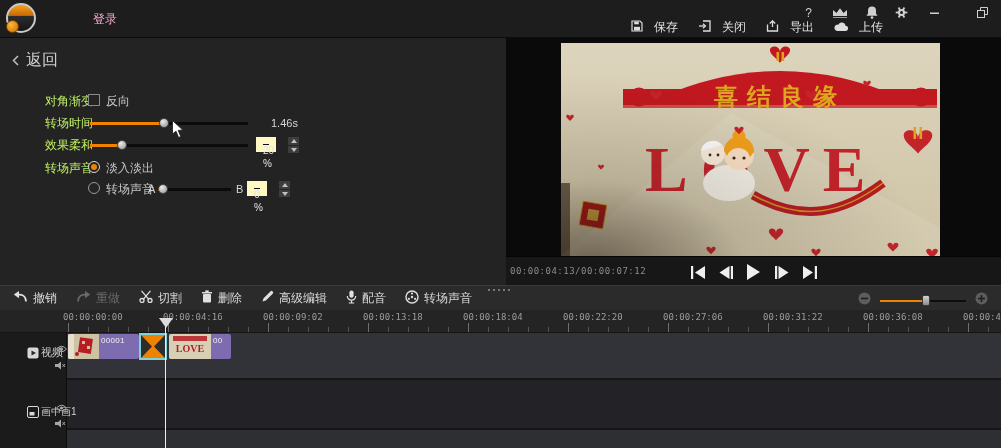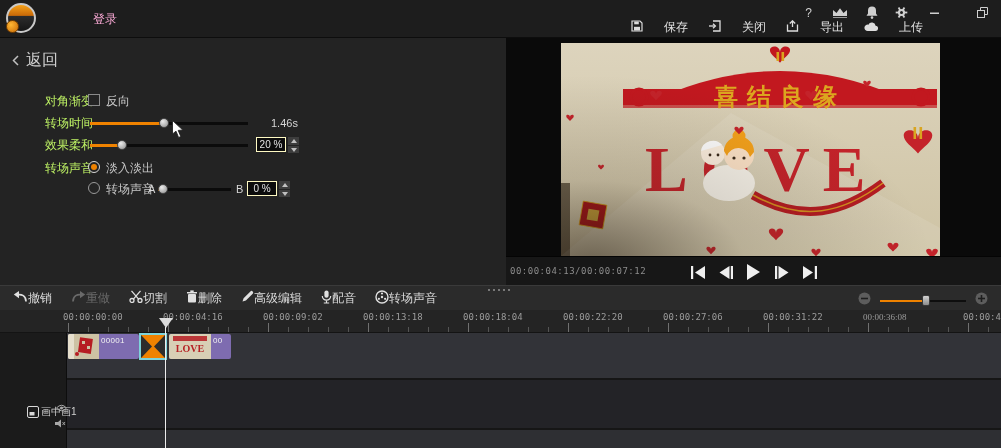--- a/index.html
+++ b/index.html
@@ -12,59 +12,59 @@
   .logo{position:absolute;left:6px;top:3px;width:30px;height:30px;border-radius:50%;
         background:linear-gradient(180deg,#f6a21a 0%,#c96a08 40%,#2c2c2c 44%,#161616 100%);
         border:2px solid #c9c9c9;}
   .logo::after{content:"";position:absolute;left:-2px;bottom:-2px;width:11px;height:11px;border-radius:50%;
         background:radial-gradient(circle at 35% 35%,#ffb733,#c96a06);border:1px solid #7a4200;}
   .login{position:absolute;left:45px;top:11px;font-size:12px;color:#f9a8d4;margin-left:48px;}
   .sysrow{position:absolute;left:802px;top:5px;display:flex;align-items:center;gap:17px;height:15px;}
   .sysbtn{display:flex;align-items:center;justify-content:center;min-width:13px;color:#cfcfcf;font-size:12px;}
   .sysbtn.win{margin-left:3px;}
   .actions{position:absolute;left:631px;top:19px;display:flex;align-items:center;gap:20px;}
-  .action{display:flex;align-items:center;gap:21px;font-size:12px;color:#e2e2e2;white-space:nowrap;}
+  .action{display:flex;align-items:center;gap:11px;font-size:12px;color:#e2e2e2;white-space:nowrap;}
 
   
   .left-panel{position:absolute;left:0;top:38px;width:506px;height:247px;background:#232323;}
   .preview{position:absolute;left:506px;top:38px;right:0;height:247px;background:#0a0a0a;}
 
   .back{position:absolute;left:12px;top:12px;display:flex;align-items:center;gap:7px;font-size:16px;color:#cfcfcf;}
   .rowlabel{position:absolute;left:45px;font-size:12px;color:#bef264;line-height:14px;white-space:nowrap;}
   .optlabel{position:absolute;left:106px;font-size:12px;color:#c8c8c8;line-height:14px;white-space:nowrap;}
   .cb{position:absolute;left:88px;width:12px;height:12px;background:#242424;border:1px solid #8a8a8a;}
   .radio{position:absolute;left:88px;width:12px;height:12px;border-radius:50%;background:#242424;border:1px solid #9a9a9a;}
   .radio.sel{border-color:#d6d6d6;}
   .radio.sel::after{content:"";position:absolute;left:2px;top:2px;width:6px;height:6px;border-radius:50%;background:var(--accent);}
 
   .slider{position:absolute;height:14px;}
   .slider .trk{position:absolute;left:0;right:0;top:6px;height:3px;background:#0b0b0b;}
   .slider .fill{position:absolute;left:0;top:6px;height:3px;background:var(--accent);}
   .slider .hdl{position:absolute;top:2px;width:10px;height:10px;border-radius:50%;
                background:radial-gradient(circle at 35% 30%,#ececec,#8e8e8e);border:1px solid #474747;}
   .sval{position:absolute;font-size:11px;color:#d6d6d6;line-height:14px;}
-  .vbox{position:absolute;width:30px;height:15px;background:#0c0c0c;border:1px solid #fef9c3;
+  .vbox{position:absolute;width:20px;height:15px;background:#0c0c0c;border:7px solid #fef9c3;
         font-size:10px;color:#e2e2e2;text-align:center;line-height:13px;}
   .spin{position:absolute;width:11px;height:16px;display:flex;flex-direction:column;gap:1px;}
   .spin>div{flex:1;background:#3d3d3d;position:relative;}
   .spin .up::after{content:"";position:absolute;left:2.5px;top:2px;border-left:3px solid transparent;border-right:3px solid transparent;border-bottom:4px solid #c0c0c0;}
   .spin .dn::after{content:"";position:absolute;left:2.5px;top:2px;border-left:3px solid transparent;border-right:3px solid transparent;border-top:4px solid #c0c0c0;}
   .cursor{position:absolute;left:172px;top:82px;pointer-events:none;}
 
   
   .video{position:absolute;left:55px;top:5px;width:379px;height:213px;background:#d5cbb0;}
   .pcontrols{position:absolute;left:0;right:0;bottom:0;height:29px;background:#171717;border-top:1px solid #040404;}
   .timecode{position:absolute;left:4px;top:9px;font-family:"DejaVu Sans Mono",monospace;font-size:9px;color:#8c8c8c;letter-spacing:.5px;}
   .transport{position:absolute;left:50%;top:7px;transform:translateX(-50%);display:flex;align-items:center;gap:14px;}
   .tbtn{display:flex;align-items:center;}
 
   
   .toolbar{position:absolute;left:0;top:285px;width:100%;height:25px;background:#2b2b2b;border-top:1px solid #3a3a3a;}
   .tools{position:absolute;left:13px;top:0;height:24px;display:flex;align-items:center;gap:19px;}
-  .tool{display:flex;align-items:center;font-size:12px;color:#dcdcdc;white-space:nowrap;}
+  .tool{display:flex;align-items:center;gap:5px;font-size:12px;color:#dcdcdc;white-space:nowrap;}
   .tool.disabled{color:#6a6a6a;}
   .splitter{position:absolute;left:487px;top:2px;width:26px;height:4px;
             background:radial-gradient(circle at 2px 2px,#787878 1px,transparent 1.3px);background-size:5px 4px;background-repeat:repeat-x;}
   .zoomctl{position:absolute;right:13px;top:5px;display:flex;align-items:center;gap:9px;}
   .zslider{position:relative;width:86px;height:13px;}
   .zslider .trk{position:absolute;left:0;right:0;top:6px;height:2px;background:#0e0e0e;}
   .zslider .fill{position:absolute;left:0;top:6px;width:53%;height:2px;background:var(--accent);}
   .zslider .hdl{position:absolute;left:calc(53% - 4px);top:1px;width:8px;height:11px;border-radius:2px;
                 background:linear-gradient(180deg,#d2d2d2,#8d8d8d);border:1px solid #3a3a3a;}
 
@@ -432,28 +432,43 @@
 
     <div class="ruler">
       <span class="rlabel" style="left:63px;">00:00:00:00</span>
       <span class="rlabel" style="left:163px;">00:00:04:16</span>
       <span class="rlabel" style="left:263px;">00:00:09:02</span>
       <span class="rlabel" style="left:363px;">00:00:13:18</span>
       <span class="rlabel" style="left:463px;">00:00:18:04</span>
       <span class="rlabel" style="left:563px;">00:00:22:20</span>
       <span class="rlabel" style="left:663px;">00:00:27:06</span>
       <span class="rlabel" style="left:763px;">00:00:31:22</span>
-      <span class="rlabel" style="left:863px;font-family:Liberation Serif, serif;">00:00:36:08</span>
+      <span class="rlabel" style="left:863px;">00:00:36:08</span>
       <span class="rlabel" style="left:963px;">00:00:40:24</span>
       <div class="ticks-minor"></div>
       <div class="ticks-major"></div>
     </div>
 
     <div class="headers">
 
+      <div class="hcell" style="top:0;height:45px;">
+        <span class="hicon" style="top:12px;"><svg width="12" height="12" viewBox="0 0 12 12">
+              <rect x="0.5" y="0.5" width="11" height="11" rx="2" fill="#d8d8d8"></rect>
+              <polygon points="4.5,3.4 9,6 4.5,8.6" fill="#2a2a2a"></polygon>
+            </svg></span>
+        <span class="hlabel" style="top:12px;">视频</span>
+        <span class="heye" style="top:6px;"><svg width="11" height="8" viewBox="0 0 11 8">
+              <path d="M0.5,4 Q5.5,-1.5 10.5,4 Q5.5,9.5 0.5,4 z" fill="none" stroke="#a8a8a8"></path>
+              <circle cx="5.5" cy="4" r="1.6" fill="#a8a8a8"></circle>
+            </svg></span>
+        <span class="hspk" style="top:23px;"><svg width="11" height="9" viewBox="0 0 11 9">
+              <polygon points="0,3 3,3 6,0.5 6,8.5 3,6 0,6" fill="#a8a8a8"></polygon>
+              <path d="M7.5,3 l2.5,3 M10,3 l-2.5,3" stroke="#a8a8a8" stroke-width="0.9"></path>
+            </svg></span>
+      </div>
 
       <div class="hcell" style="top:45px;height:73px;">
         <span class="hicon" style="top:26px;"><svg width="12" height="12" viewBox="0 0 12 12">
               <rect x="0.5" y="0.5" width="11" height="11" rx="1.5" fill="none" stroke="#d8d8d8"></rect>
               <rect x="2.5" y="6" width="5" height="3.5" fill="#d8d8d8"></rect>
             </svg></span>
         <span class="hlabel" style="top:27px;font-size:10px;">画中画1</span>
         <span class="heye" style="top:20px;"><svg width="11" height="8" viewBox="0 0 11 8">
               <path d="M0.5,4 Q5.5,-1.5 10.5,4 Q5.5,9.5 0.5,4 z" fill="none" stroke="#a8a8a8"></path>
               <circle cx="5.5" cy="4" r="1.6" fill="#a8a8a8"></circle>

